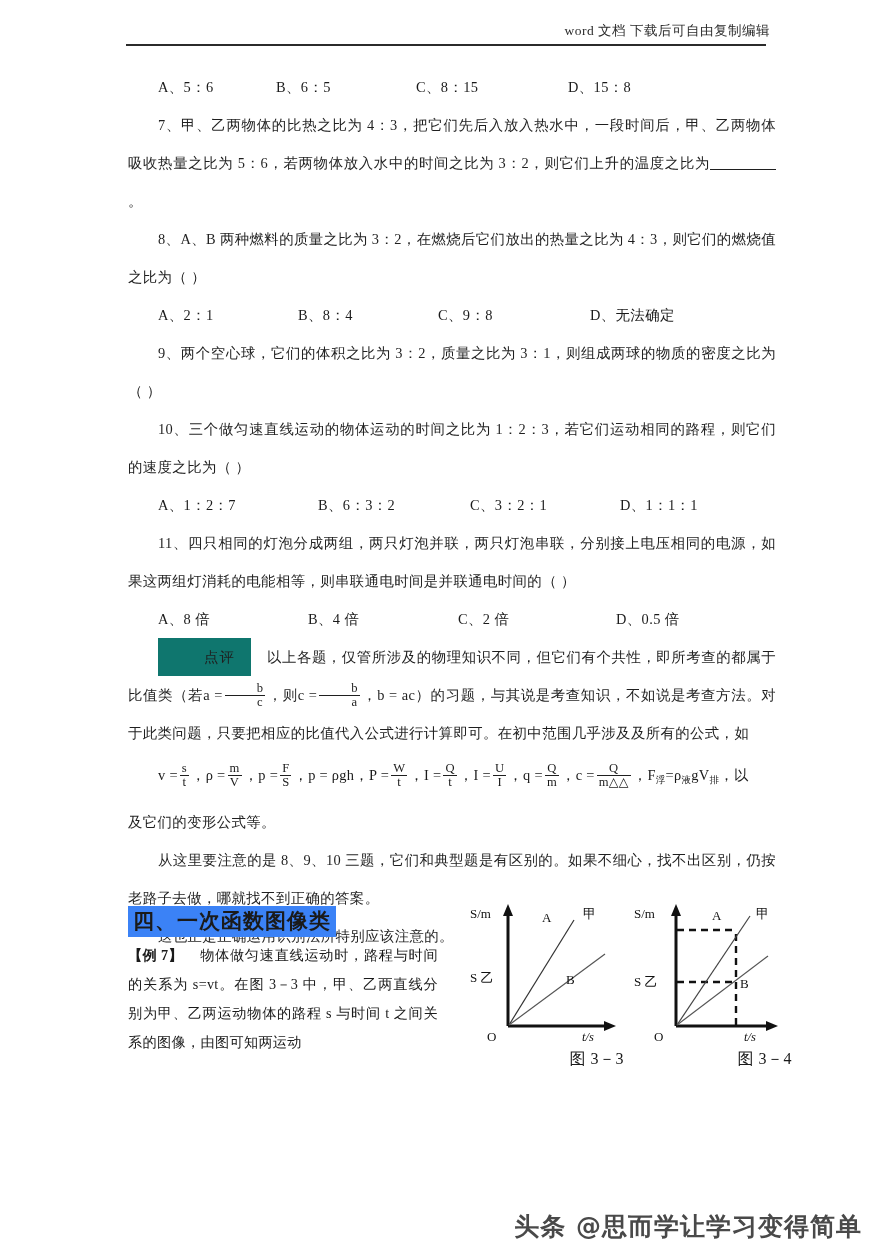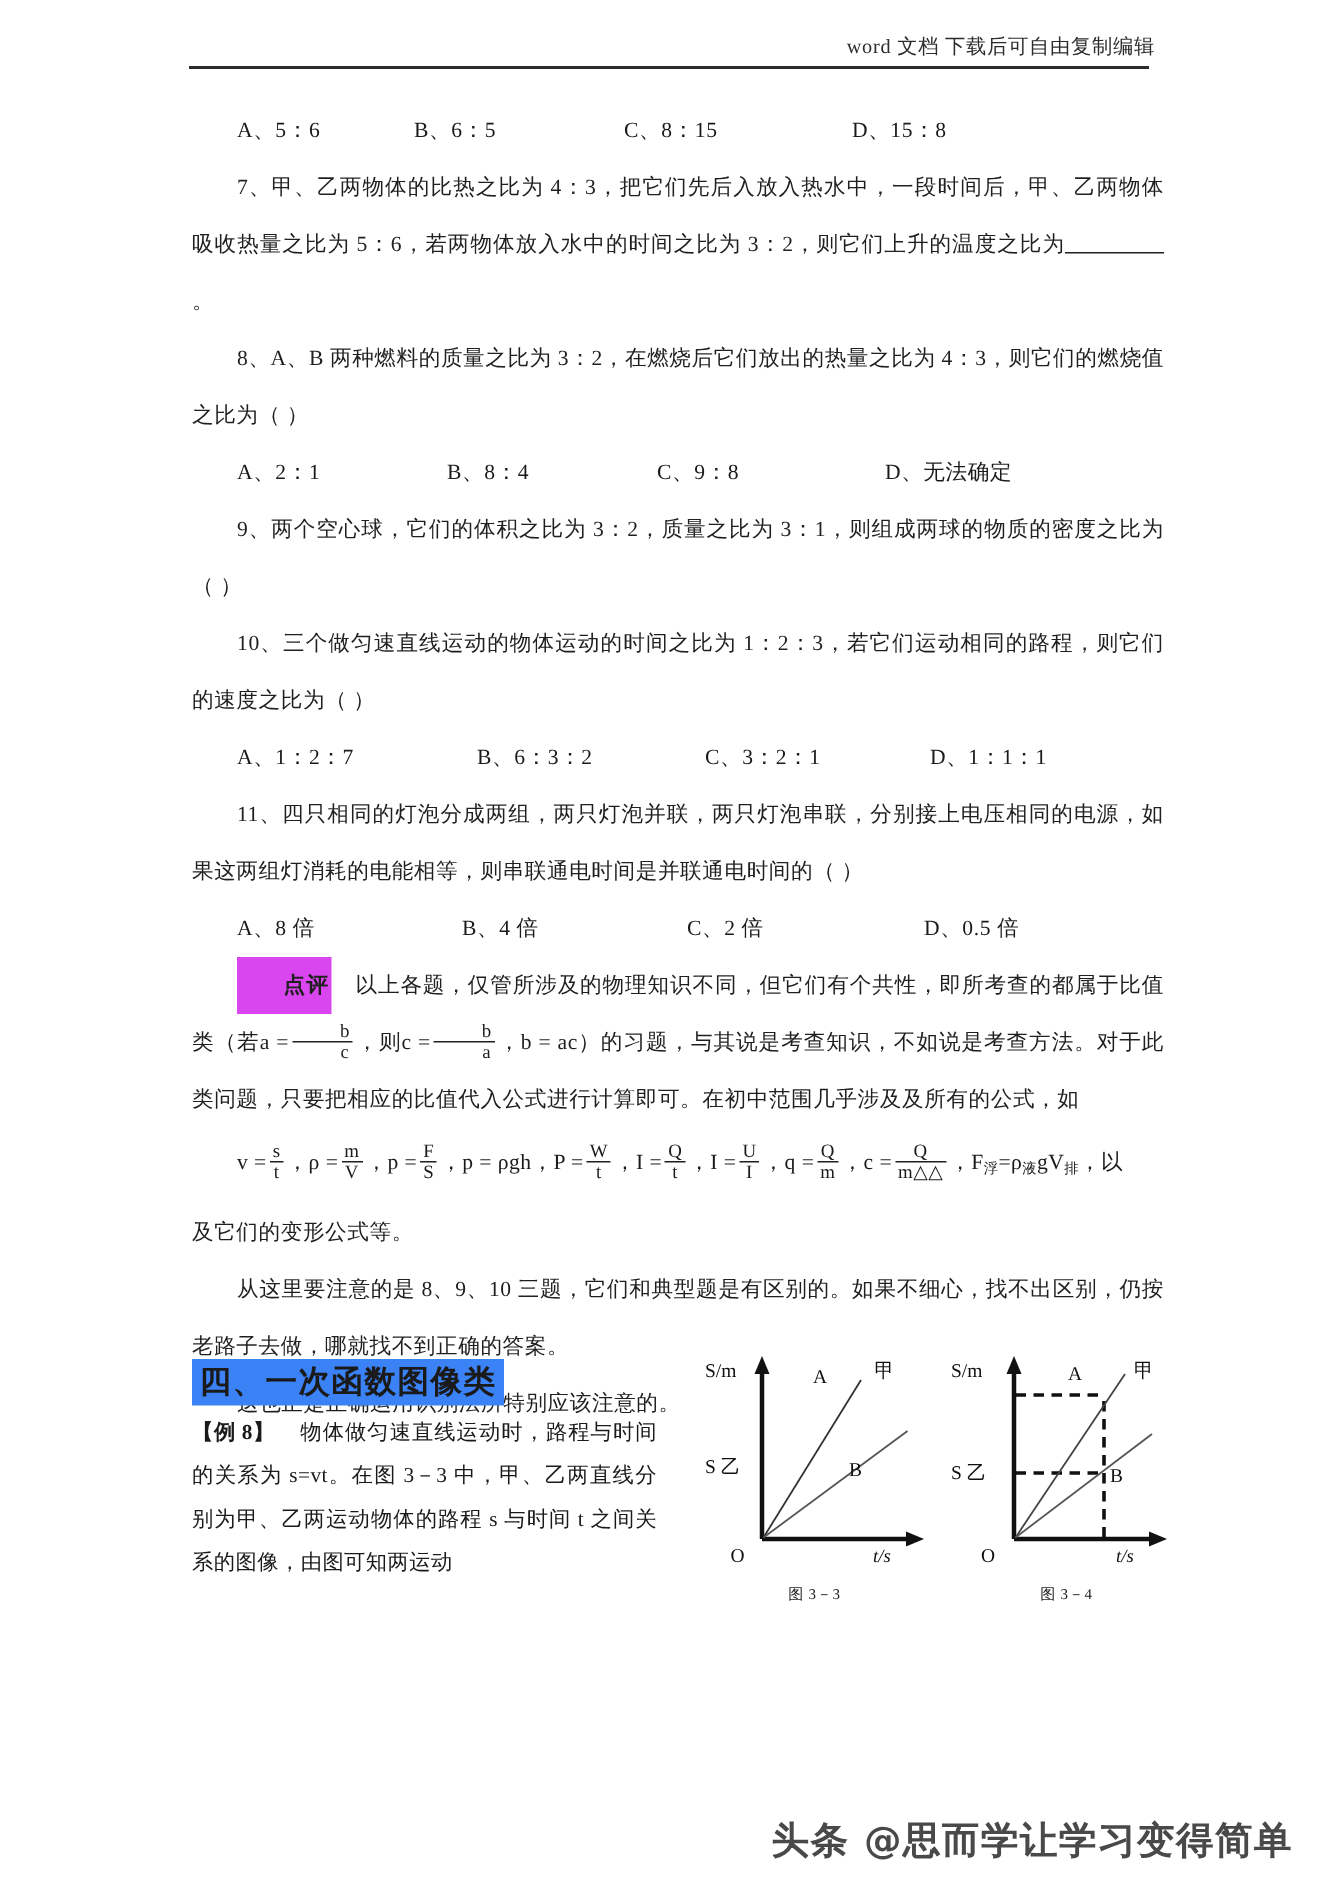--- a/index.html
+++ b/index.html
@@ -69,23 +69,23 @@
     display: inline-block;
     width: 66px;
     border-bottom: 1px solid #1f1f1f;
     height: 14px;
     vertical-align: -2px;
   }
 
   
   .tag-box {
     display: inline-block;
-    background: #d946ef;
-    font-weight: bold;
-    padding: 0 1px;
+    background: #0f766e;
+    font-weight: normal;
+    padding: 0 16px;
     letter-spacing: 1px;
   }
   .tag-gap { display: inline-block; width: 16px; }
 
   
   .frac {
     display: inline-block;
     vertical-align: middle;
     text-align: center;
     font-size: 12.6px;
@@ -147,22 +147,22 @@
     height: 172px;
   }
   .fig-left { left: 0; }
   .fig-right { left: 168px; }
   .fig svg { display: block; }
   .fig-cap {
     position: absolute;
     bottom: 0;
     left: 0;
     width: 162px;
-    text-align: center;
-    font-size: 10px;
+    text-align: right;
+    font-size: 16px;
     letter-spacing: .5px;
   }
 
   
   .watermark {
     position: absolute;
     right: 28px;
     bottom: 16px;
     font-family: "DejaVu Sans", sans-serif;
     font-size: 25px;
@@ -217,21 +217,21 @@
 
     <p class="para indent">从这里要注意的是 8、9、10 三题，它们和典型题是有区别的。如果不细心，找不出区别，仍按老路子去做，哪就找不到正确的答案。</p>
     <p class="para indent">这也正是正确运用识别法所特别应该注意的。</p>
 
   </div>
 
   <div class="example-wrap">
     <div class="ex-head-row">
       <span class="section-head">四、一次函数图像类</span>
     </div>
-    <div class="ex-body"><span class="ex-label">【例 8】</span>&nbsp;&nbsp;&nbsp;&nbsp;<span>物体做匀速直线运动时，路程与时间的关系为 s=vt。在图 3－3 中，甲、乙两直线分别为甲、乙两运动物体的路程 s 与时间 t 之间关系的图像，由图可知两运动</span></div>
+    <div class="ex-body"><span class="ex-label">【例 7】</span>&nbsp;&nbsp;&nbsp;&nbsp;<span>物体做匀速直线运动时，路程与时间的关系为 s=vt。在图 3－3 中，甲、乙两直线分别为甲、乙两运动物体的路程 s 与时间 t 之间关系的图像，由图可知两运动</span></div>
   </div>
 
   <div class="figures">
 
     <div class="fig fig-left">
       <svg width="162" height="150" viewBox="0 0 162 150">
 
         <line x1="46" y1="128" x2="46" y2="14" stroke="#111" stroke-width="3"></line>
         <polygon points="46,6 41,18 51,18" fill="#111"></polygon>
 

